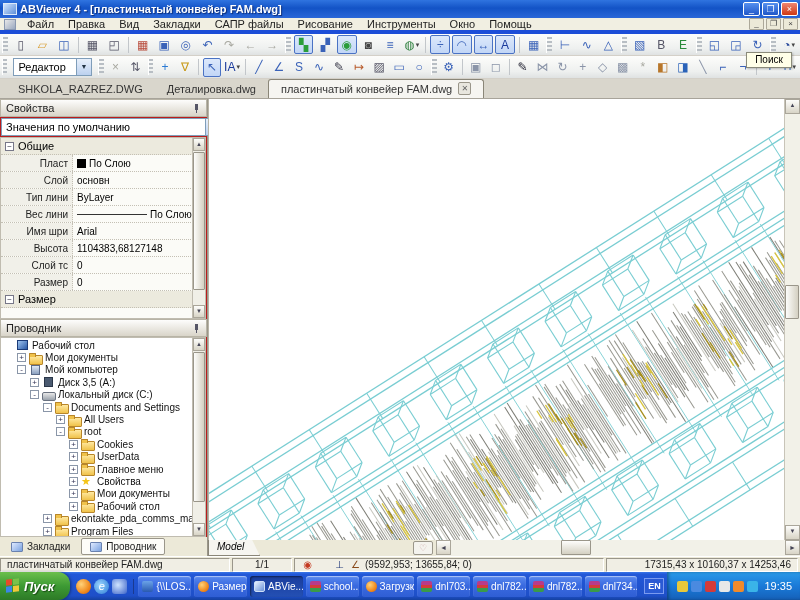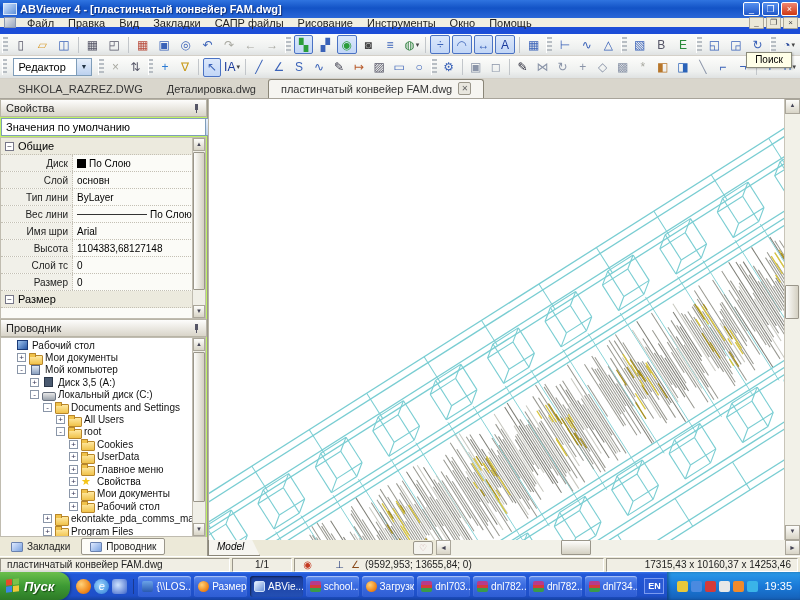--- a/index.html
+++ b/index.html
@@ -14,21 +14,21 @@
   #titlebar .app-icon { width:14px; height:12px; margin:0 3px 0 1px; position:relative; }
   #titlebar .app-icon:before { content:""; position:absolute; inset:0;
     background:linear-gradient(135deg,#cfe4ff 0%,#5d8fd8 100%); border:1px solid #dce9f8; }
   #titlebar .title { font-weight:bold; font-size:11px; text-shadow:1px 1px 1px #0b2c77; white-space:nowrap; }
   .winbtns { margin-left:auto; display:flex; gap:2px; }
   .winbtn { width:17px; height:14px; font-size:9px; line-height:12px; text-align:center;
     color:#fff; background:linear-gradient(180deg,#5590ef,#2057c8); border:1px solid #fff; border-radius:2px; }
   .winbtn.close { background:linear-gradient(180deg,#ee8672,#ce3813); }
 
   
-  #menubar { left:0; top:18px; width:800px; height:16px; background:#f1efe2; border-bottom:7px solid #1d4ed8;
+  #menubar { left:0; top:18px; width:800px; height:16px; background:#f1efe2; border-bottom:4px solid #1d4ed8;
     display:flex; align-items:center; }
   .child-icon { width:12px; height:11px; margin:0 4px; background:linear-gradient(135deg,#e8e8e8,#9aa8c0); border:1px solid #8a98b0; }
   .menu-item { padding:1px 7px; color:#222; }
   #menubar .winbtns { margin-right:2px; }
   #menubar .winbtn { background:#ece9d8; color:#444; border:1px solid #aca899; height:12px; width:15px; line-height:10px; font-size:8px; border-radius:1px; }
 
   
   .toolbar { left:0; width:800px; background:linear-gradient(180deg,#fdfdfb 0%,#eef0ef 70%,#dfe2e2 100%);
     border-bottom:1px solid #d4d0c8; display:flex; align-items:center; }
   #toolbar1 { top:34px; height:22px; }
@@ -49,21 +49,21 @@
 
   
   #tabbar { left:0; top:79px; width:800px; height:20px; background:#d9d6cc; border-bottom:1px solid #a8a49a; display:flex; align-items:flex-end; padding-left:6px; }
   .doctab { padding:2px 12px 3px; font-size:11px; color:#333; white-space:nowrap; }
   .doctab.active { background:#f6f5f1; border:1px solid #8a8678; border-bottom:none; border-radius:3px 3px 0 0;
     display:flex; align-items:center; gap:6px; }
   .doctab .x { width:13px; height:13px; border:1px solid #9a968a; background:#e8e6de; color:#666;
     font-size:8px; line-height:11px; text-align:center; border-radius:2px; }
 
   
-  #leftcol { left:0; top:99px; width:208px; height:457px; background:#bef264; border-right:1px solid #9a968a; }
+  #leftcol { left:0; top:99px; width:208px; height:457px; background:#b91c1c; border-right:1px solid #9a968a; }
   .panel-header { height:18px; background:linear-gradient(180deg,#fdfdfc,#d9d5c9); border:1px solid #b8b4a6;
     display:flex; align-items:center; padding:0 5px; color:#222; }
   .pin { margin-left:auto; width:9px; height:9px; position:relative; }
   .pin:before { content:""; position:absolute; left:3px; top:0; width:3px; height:6px; background:#556; }
   .pin:after { content:""; position:absolute; left:4px; top:6px; width:1px; height:3px; background:#556; }
   #preset-combo { margin:1px 1px; height:18px; }
   #preset-combo.combo { width:220px; }
 
   
   #propgrid { width:206px; height:182px; background:#fbfbf7; border:1px solid #c0bcb0; position:relative; overflow:hidden; }
@@ -413,21 +413,21 @@
     <span class="val">Значения по умолчанию</span>
     <span class="btn">▼</span>
   </div>
   <div id="propgrid">
     <div id="proprows">
         <div class="prow group">
           <span class="gbox">−</span>
           <span>Общие</span>
         </div>
         <div class="prow">
-          <span class="plabel">Диск</span>
+          <span class="plabel">Пласт</span>
           <span class="pvalue">
             <span class="swatch" style="background: rgb(0, 0, 0);"></span>
             <span>По Слою</span>
           </span>
         </div>
         <div class="prow">
           <span class="plabel">Слой</span>
           <span class="pvalue">
             <span>основн</span>
           </span>

